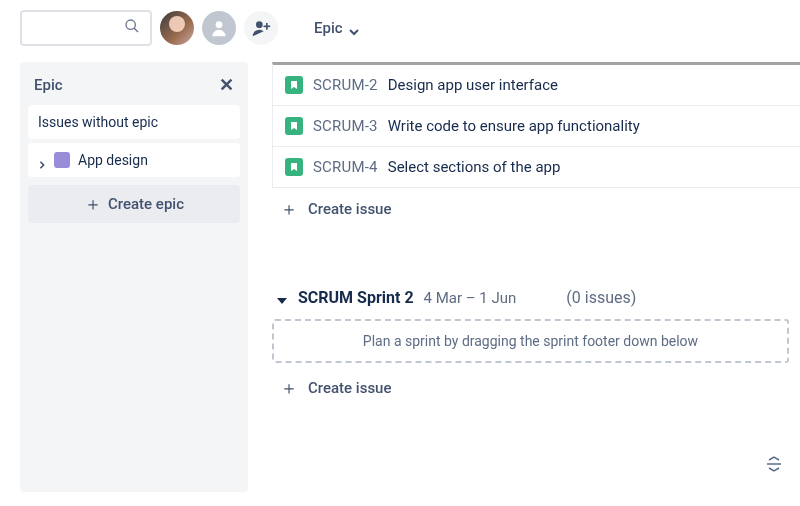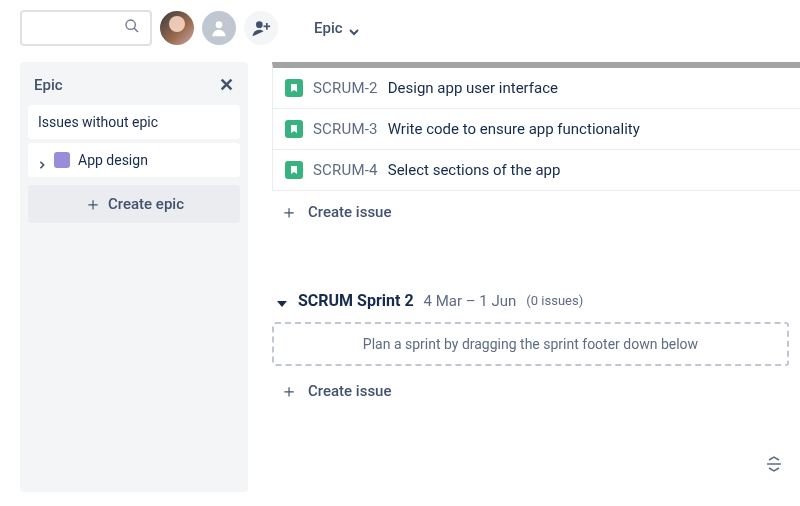--- a/index.html
+++ b/index.html
@@ -100,21 +100,21 @@
   .backlog { flex:1; min-width:0; }
   .issue-row {
     display:flex; align-items:center; gap:10px;
     padding: 11px 12px;
     border-bottom:1px solid #EBECF0;
     border-left:1px solid #EBECF0;
     font-size:15px;
     min-width:0;
     cursor:pointer;
   }
-  .issue-row:first-child{ border-top:6px solid #a3a3a3;}
+  .issue-row:first-child{ border-top:3px solid #a3a3a3;}
   .issue-icon {
     width:18px;height:18px;border-radius:3px;background:#36B37E;
     display:flex;align-items:center;justify-content:center;flex-shrink:0;
   }
   .issue-icon svg{width:10px;height:10px;fill:#fff;}
   .issue-key{ color:#5E6C84; letter-spacing:0.2px; }
   .issue-summary{ color:#172B4D; white-space:nowrap; overflow:hidden; text-overflow:ellipsis;}
   .create-issue {
     display:flex; align-items:center; gap:10px;
     padding:12px 8px; font-size:15px; color:#42526E; font-weight:500;
@@ -123,21 +123,21 @@
 
   .sprint-block{ margin-top:56px;}
   .sprint-header{
     display:flex; align-items:center; gap:10px;
     padding: 2px 4px 8px 4px;
   }
   .sprint-caret{ width:12px;height:12px;}
   .sprint-caret svg{width:12px;height:12px;fill:#172B4D;}
   .sprint-name{ font-weight:700; font-size:16px; color:#172B4D;}
   .sprint-dates{ color:#5E6C84; font-size:15px;}
-  .sprint-count{ color:#5E6C84; font-size:13px;}
+  .sprint-count{ color:#5E6C84; font-size:16px;margin-left:40px;}
   .dropzone{
     border:2px dashed #C1C7D0;
     border-radius:3px;
     padding:12px 0;
     text-align:center;
     color:#5E6C84;
     font-size:14px;
     margin:4px 11px 4px 0;
     white-space:nowrap; overflow:hidden;
   }

